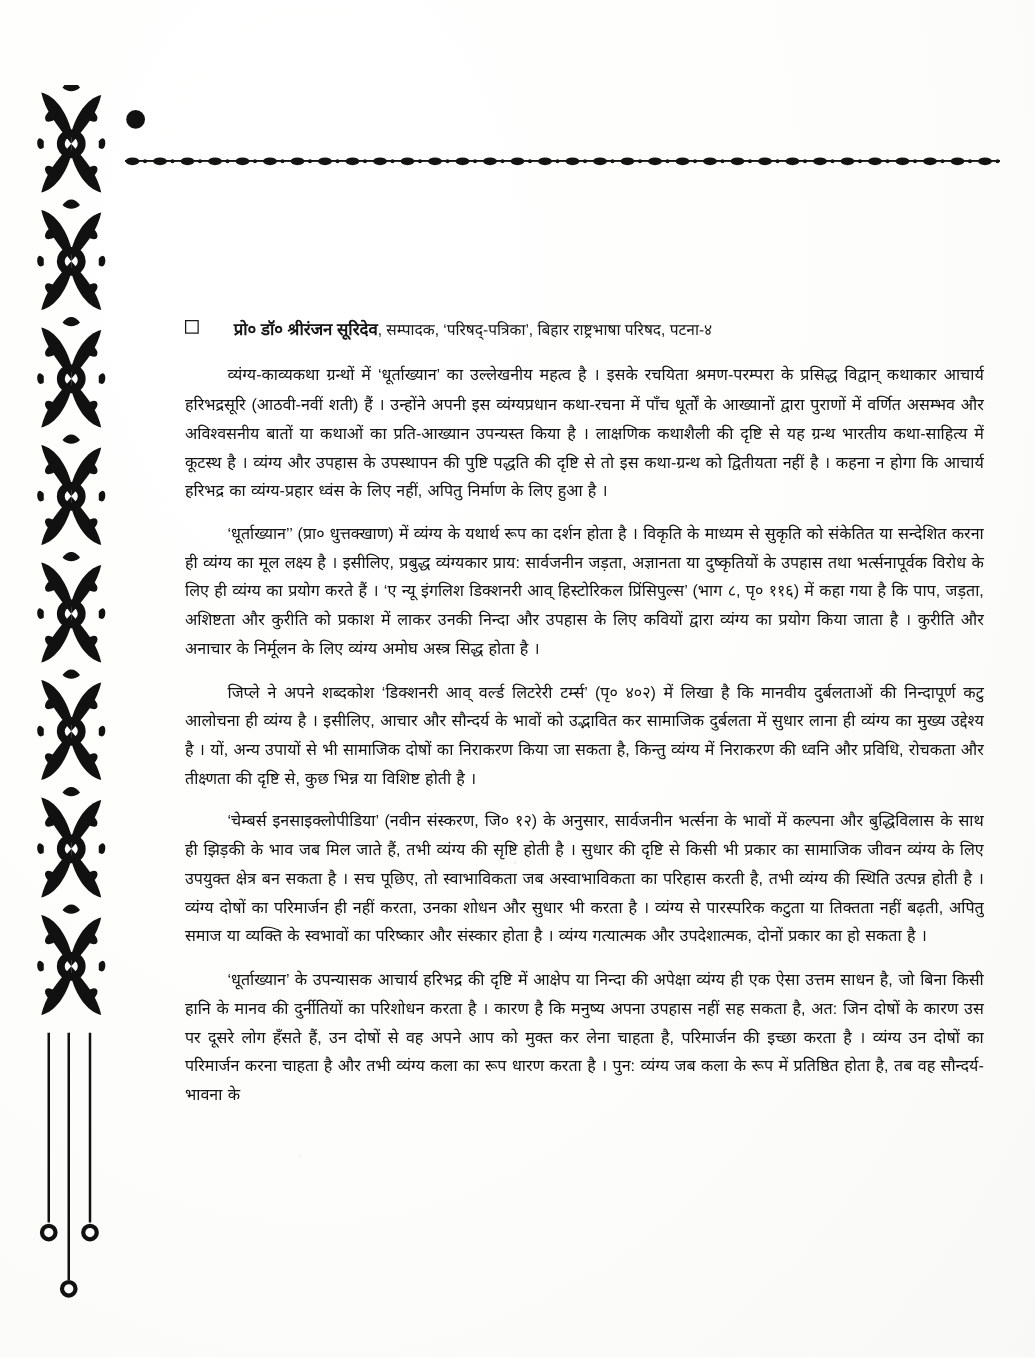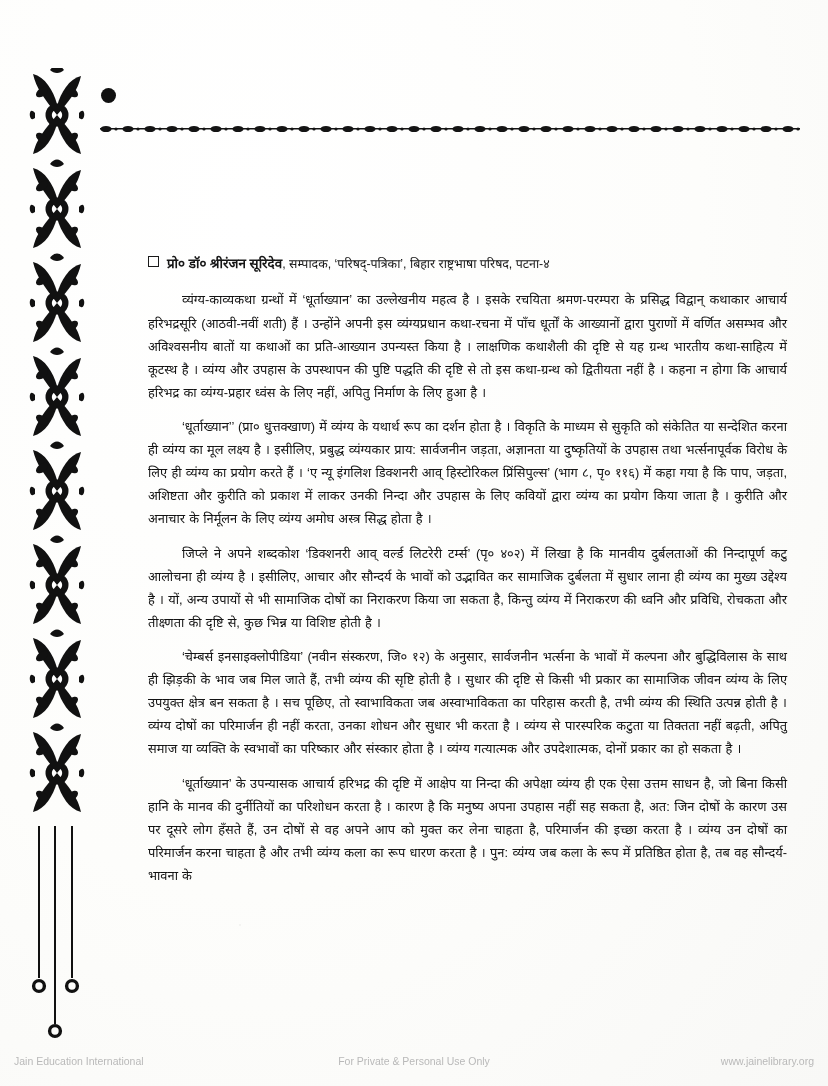--- a/index.html
+++ b/index.html
@@ -92,20 +92,21 @@
     border: 1.4px solid #1a1a1a;
     flex: 0 0 auto;
     position: relative;
     top: -1px;
   }
   .byline-text {
     font-size: 12.4px;
     color: #161616;
     line-height: 1.3;
     font-family: "Liberation Sans", "DejaVu Sans", sans-serif;
+    margin-left: 20px;
   }
   .byline-text .author {
     font-weight: bold;
     font-size: 13.4px;
   }
 
   p.para {
     margin: 0 16px 11px 0;
     font-size: 12.85px;
     line-height: 1.80;
@@ -284,19 +285,14 @@
     <p class="para">व्यंग्य-काव्यकथा ग्रन्थों में ‘धूर्ताख्यान’ का उल्लेखनीय महत्व है । इसके रचयिता श्रमण-परम्परा के प्रसिद्ध विद्वान् कथाकार आचार्य हरिभद्रसूरि (आठवी-नवीं शती) हैं । उन्होंने अपनी इस व्यंग्यप्रधान कथा-रचना में पाँच धूर्तों के आख्यानों द्वारा पुराणों में वर्णित असम्भव और अविश्वसनीय बातों या कथाओं का प्रति-आख्यान उपन्यस्त किया है । लाक्षणिक कथाशैली की दृष्टि से यह ग्रन्थ भारतीय कथा-साहित्य में कूटस्थ है । व्यंग्य और उपहास के उपस्थापन की पुष्टि पद्धति की दृष्टि से तो इस कथा-ग्रन्थ को द्वितीयता नहीं है । कहना न होगा कि आचार्य हरिभद्र का व्यंग्य-प्रहार ध्वंस के लिए नहीं, अपितु निर्माण के लिए हुआ है ।</p>
     <p class="para">‘धूर्ताख्यान’’ (प्रा० धुत्तक्खाण) में व्यंग्य के यथार्थ रूप का दर्शन होता है । विकृति के माध्यम से सुकृति को संकेतित या सन्देशित करना ही व्यंग्य का मूल लक्ष्य है । इसीलिए, प्रबुद्ध व्यंग्यकार प्राय: सार्वजनीन जड़ता, अज्ञानता या दुष्कृतियों के उपहास तथा भर्त्सनापूर्वक विरोध के लिए ही व्यंग्य का प्रयोग करते हैं । ‘ए न्यू इंगलिश डिक्शनरी आव् हिस्टोरिकल प्रिंसिपुल्स’ (भाग ८, पृ० ११६) में कहा गया है कि पाप, जड़ता, अशिष्टता और कुरीति को प्रकाश में लाकर उनकी निन्दा और उपहास के लिए कवियों द्वारा व्यंग्य का प्रयोग किया जाता है । कुरीति और अनाचार के निर्मूलन के लिए व्यंग्य अमोघ अस्त्र सिद्ध होता है ।</p>
     <p class="para">जिप्ले ने अपने शब्दकोश ‘डिक्शनरी आव् वर्ल्ड लिटरेरी टर्म्स’ (पृ० ४०२) में लिखा है कि मानवीय दुर्बलताओं की निन्दापूर्ण कटु आलोचना ही व्यंग्य है । इसीलिए, आचार और सौन्दर्य के भावों को उद्भावित कर सामाजिक दुर्बलता में सुधार लाना ही व्यंग्य का मुख्य उद्देश्य है । यों, अन्य उपायों से भी सामाजिक दोषों का निराकरण किया जा सकता है, किन्तु व्यंग्य में निराकरण की ध्वनि और प्रविधि, रोचकता और तीक्ष्णता की दृष्टि से, कुछ भिन्न या विशिष्ट होती है ।</p>
     <p class="para">‘चेम्बर्स इनसाइक्लोपीडिया’ (नवीन संस्करण, जि० १२) के अनुसार, सार्वजनीन भर्त्सना के भावों में कल्पना और बुद्धिविलास के साथ ही झिड़की के भाव जब मिल जाते हैं, तभी व्यंग्य की सृष्टि होती है । सुधार की दृष्टि से किसी भी प्रकार का सामाजिक जीवन व्यंग्य के लिए उपयुक्त क्षेत्र बन सकता है । सच पूछिए, तो स्वाभाविकता जब अस्वाभाविकता का परिहास करती है, तभी व्यंग्य की स्थिति उत्पन्न होती है । व्यंग्य दोषों का परिमार्जन ही नहीं करता, उनका शोधन और सुधार भी करता है । व्यंग्य से पारस्परिक कटुता या तिक्तता नहीं बढ़ती, अपितु समाज या व्यक्ति के स्वभावों का परिष्कार और संस्कार होता है । व्यंग्य गत्यात्मक और उपदेशात्मक, दोनों प्रकार का हो सकता है ।</p>
     <p class="para">‘धूर्ताख्यान’ के उपन्यासक आचार्य हरिभद्र की दृष्टि में आक्षेप या निन्दा की अपेक्षा व्यंग्य ही एक ऐसा उत्तम साधन है, जो बिना किसी हानि के मानव की दुर्नीतियों का परिशोधन करता है । कारण है कि मनुष्य अपना उपहास नहीं सह सकता है, अत: जिन दोषों के कारण उस पर दूसरे लोग हँसते हैं, उन दोषों से वह अपने आप को मुक्त कर लेना चाहता है, परिमार्जन की इच्छा करता है । व्यंग्य उन दोषों का परिमार्जन करना चाहता है और तभी व्यंग्य कला का रूप धारण करता है । पुन: व्यंग्य जब कला के रूप में प्रतिष्ठित होता है, तब वह सौन्दर्य-भावना के</p>
 
   </div>
 
   <div class="speckle"></div>
 
-  <div class="footer">
-    <span class="footer-left">Jain Education International</span>
-    <span class="footer-center">For Private &amp; Personal Use Only</span>
-    <span class="footer-right">www.jainelibrary.org</span>
-  </div>
 
 </div>
 
 </body></html>

